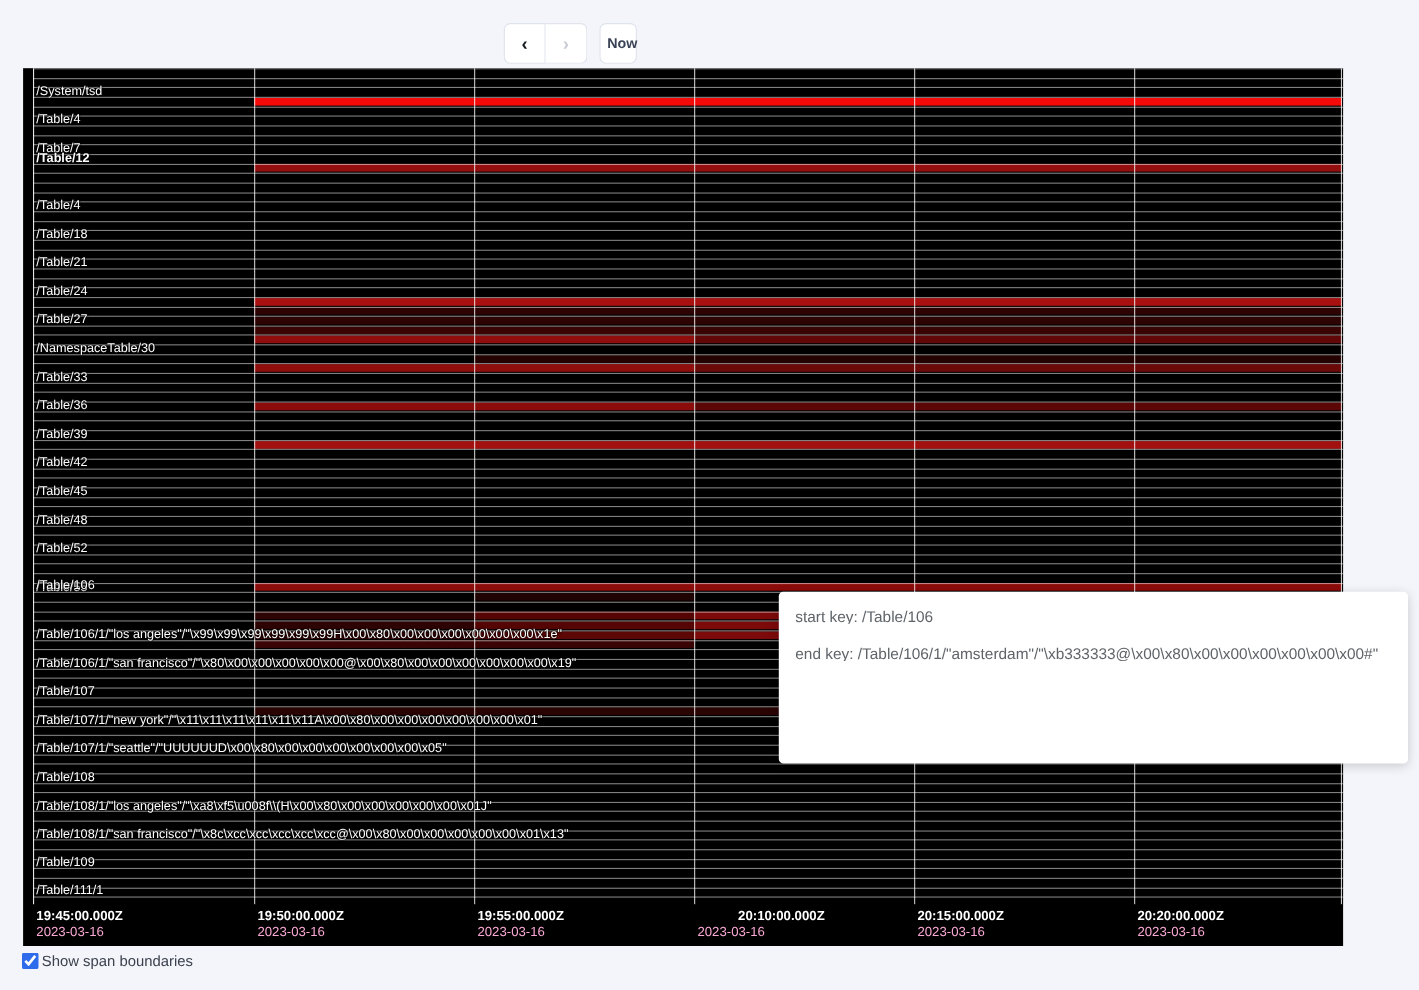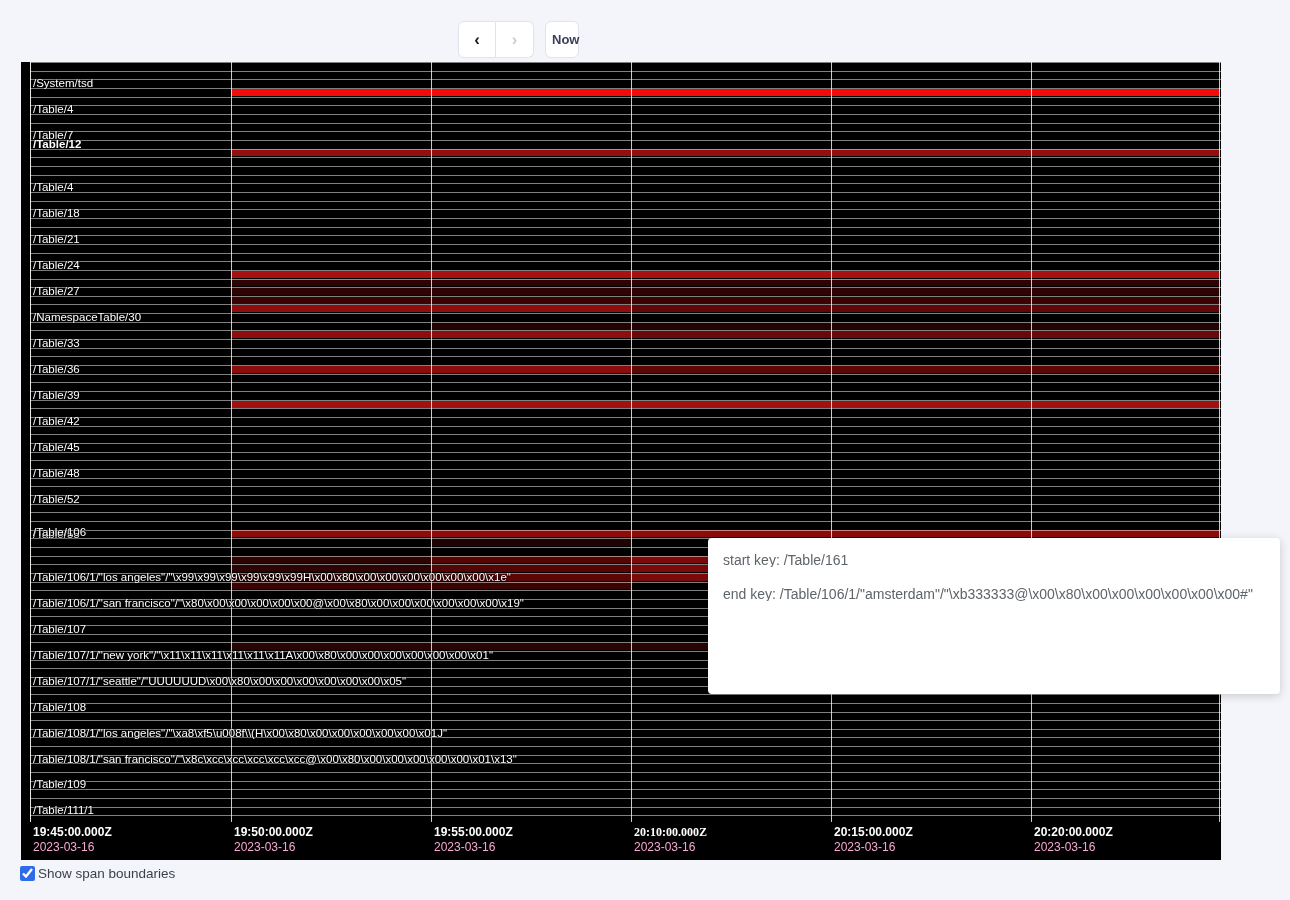--- a/index.html
+++ b/index.html
@@ -213,30 +213,30 @@
       <div class="kv-label" style="top: 664.52px;">/Table/108/1/"los angeles"/"\xa8\xf5\u008f\\(H\x00\x80\x00\x00\x00\x00\x00\x01J"</div>
       <div class="kv-label" style="top: 690.5px;">/Table/108/1/"san francisco"/"\x8c\xcc\xcc\xcc\xcc\xcc@\x00\x80\x00\x00\x00\x00\x00\x01\x13"</div>
       <div class="kv-label" style="top: 716.48px;">/Table/109</div>
       <div class="kv-label" style="top: 742.46px;">/Table/111/1</div>
       <div class="kv-axis-time" style="left: 12px; top: 763px;">19:45:00.000Z</div>
       <div class="kv-axis-date" style="left: 12px; top: 778px;">2023-03-16</div>
       <div class="kv-axis-time" style="left: 213px; top: 763px;">19:50:00.000Z</div>
       <div class="kv-axis-date" style="left: 213px; top: 778px;">2023-03-16</div>
       <div class="kv-axis-time" style="left: 413px; top: 763px;">19:55:00.000Z</div>
       <div class="kv-axis-date" style="left: 413px; top: 778px;">2023-03-16</div>
-      <div class="kv-axis-time" style="left: 613px; top: 763px; font-family: Liberation Serif, serif;">20:10:00.000Z</div>
+      <div class="kv-axis-time" style="left: 650px; top: 763px;">20:10:00.000Z</div>
       <div class="kv-axis-date" style="left: 613px; top: 778px;">2023-03-16</div>
       <div class="kv-axis-time" style="left: 813px; top: 763px;">20:15:00.000Z</div>
       <div class="kv-axis-date" style="left: 813px; top: 778px;">2023-03-16</div>
       <div class="kv-axis-time" style="left: 1013px; top: 763px;">20:20:00.000Z</div>
       <div class="kv-axis-date" style="left: 1013px; top: 778px;">2023-03-16</div>
     </div>
 
   <div class="kv-tooltip">
-    <p>start key: /Table/161</p>
+    <p>start key: /Table/106</p>
     <p>end key: /Table/106/1/"amsterdam"/"\xb333333@\x00\x80\x00\x00\x00\x00\x00\x00#"</p>
   </div>
 
   <div class="footer-check">
     <input type="checkbox" id="spanCheck" checked="" style="">
     <label for="spanCheck">Show span boundaries</label>
   </div>
 
 </div>
 

